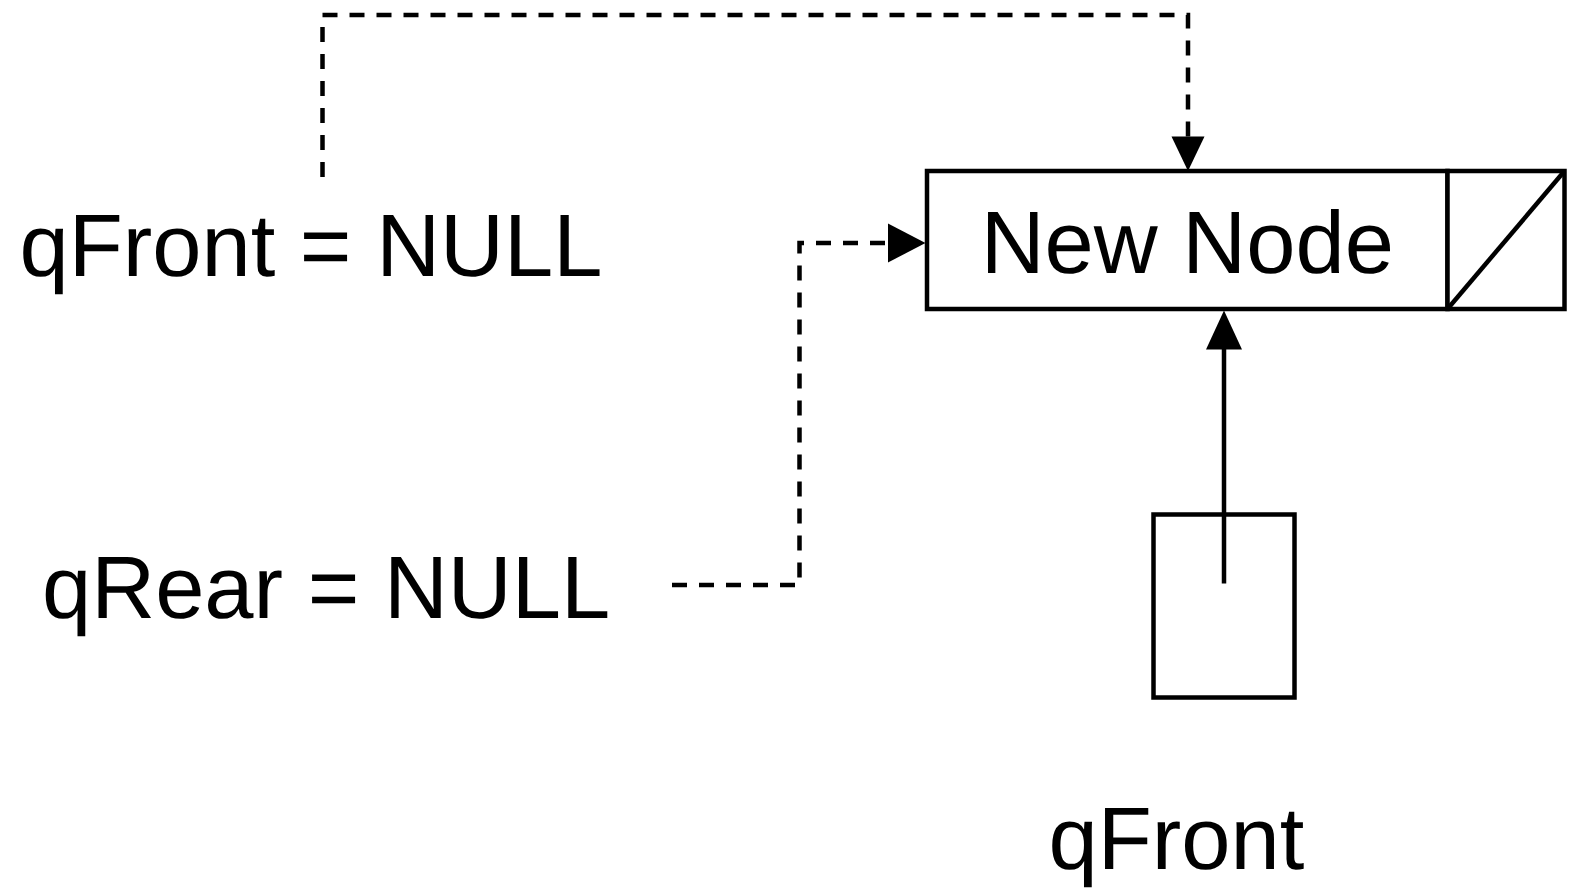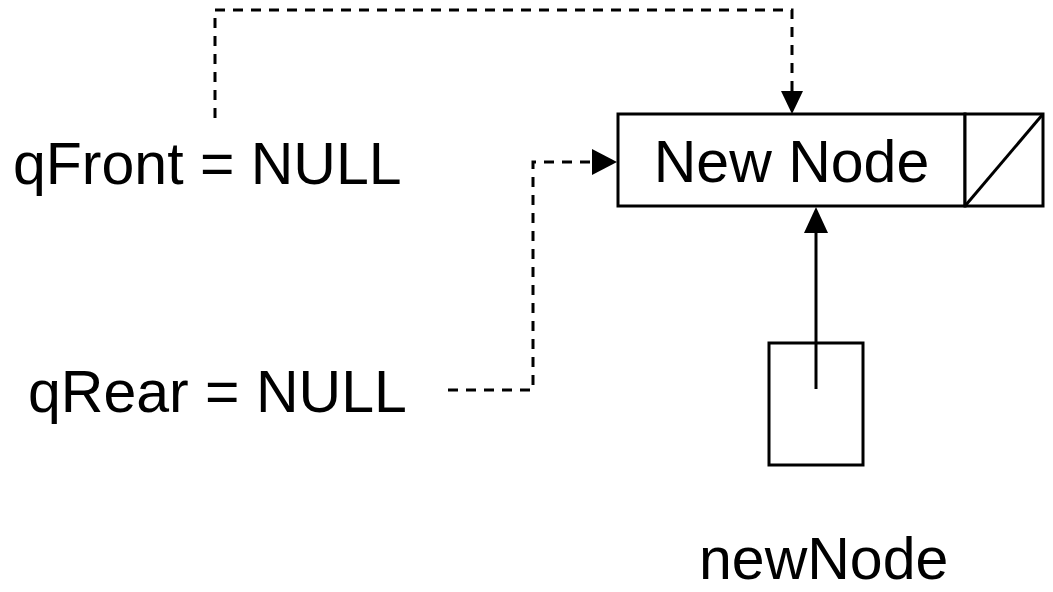--- a/index.html
+++ b/index.html
@@ -73,15 +73,15 @@
     <line x1="816" y1="389" x2="816" y2="231" stroke="#000000" stroke-width="3"></line>
     <polygon points="816,207 804,233 828,233" fill="#000000"></polygon>
   </svg>
 
   <div id="qfront-label" class="label">qFront = NULL</div>
 
   <div id="qrear-label" class="label">qRear = NULL</div>
 
   <div id="node-value-label">New Node</div>
 
-  <div id="newnode-label" class="label">newNode</div>
+  <div id="newnode-label" class="label">qFront</div>
 
 </div>
 
 </body></html>

